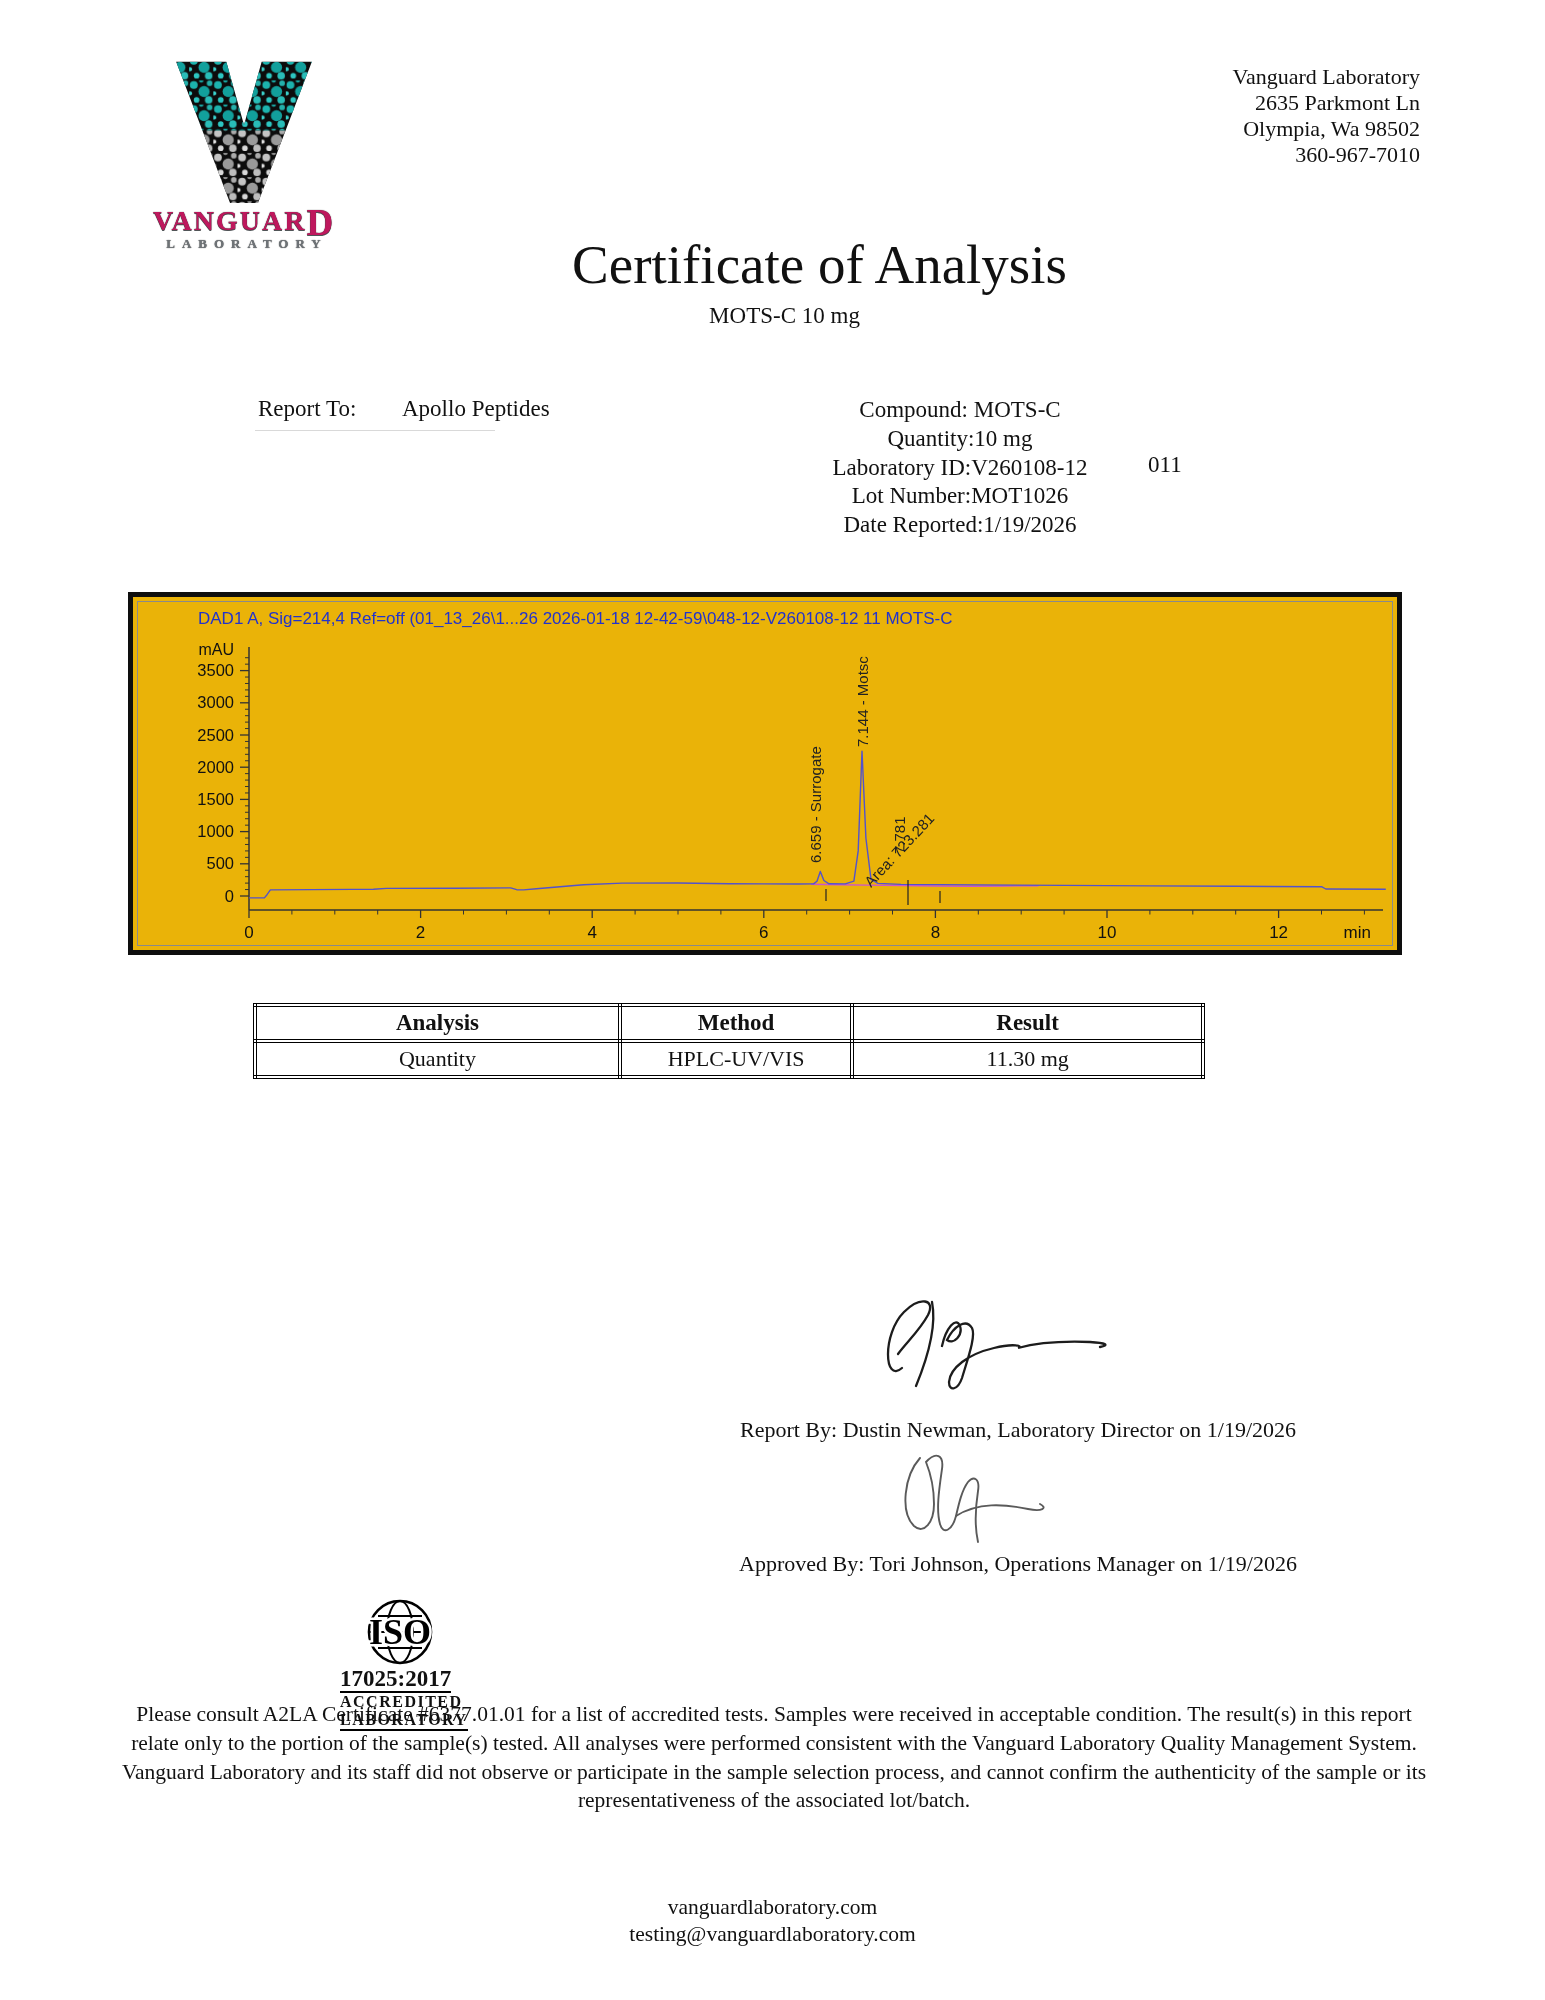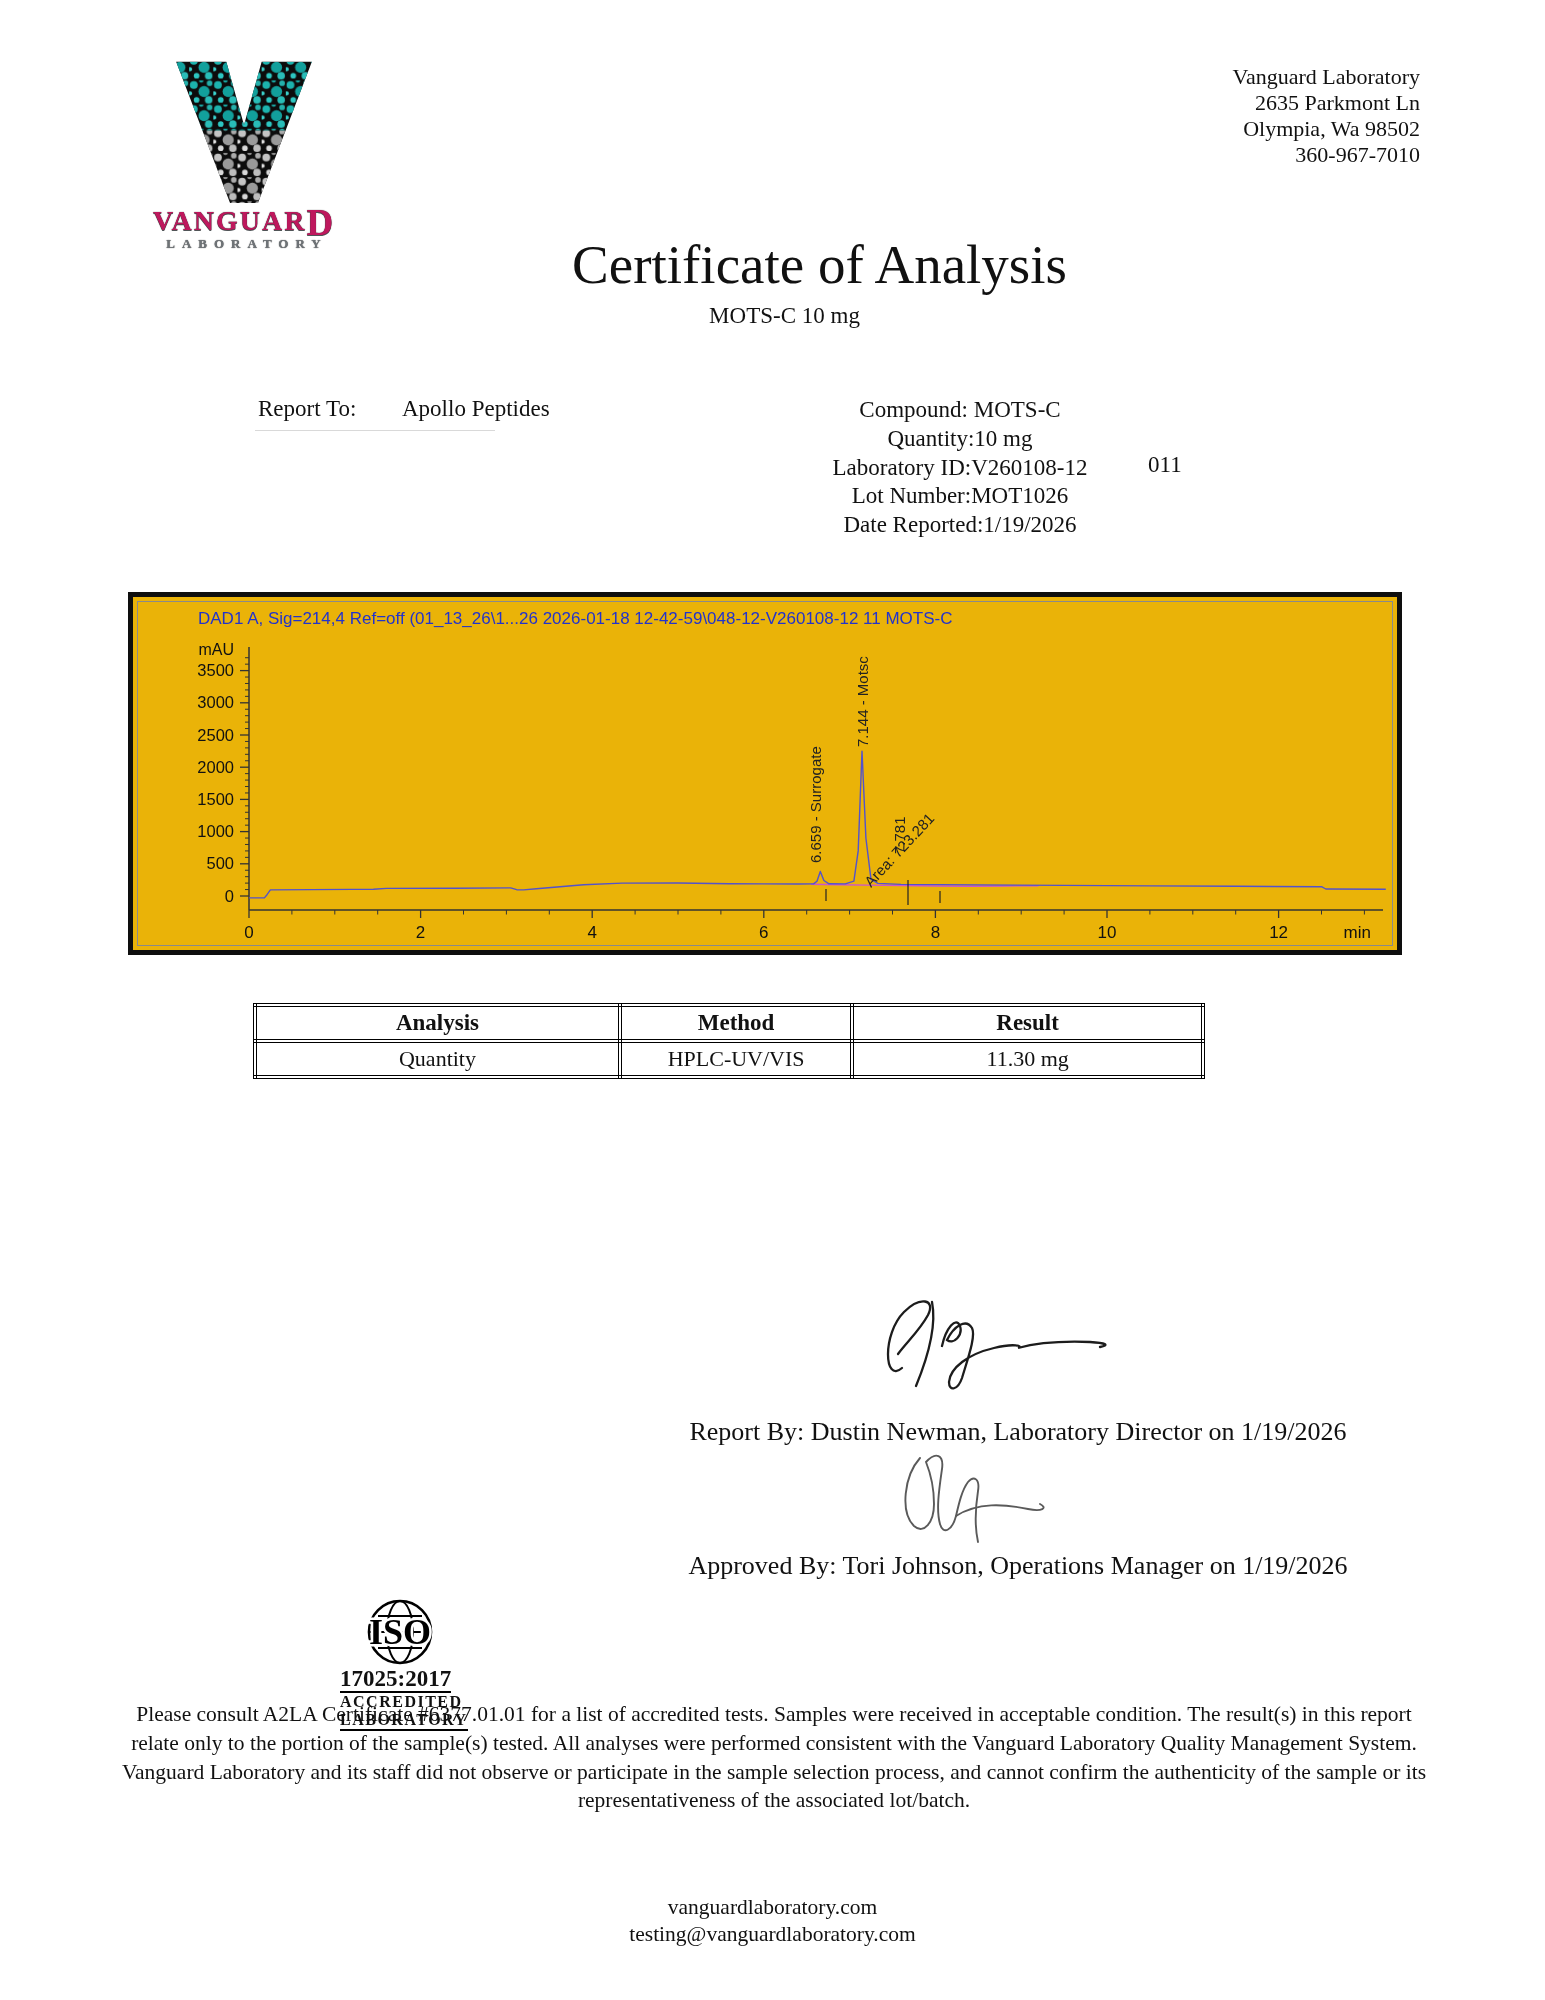--- a/index.html
+++ b/index.html
@@ -41,21 +41,21 @@
   .results { position:absolute; left:253px; top:1003px; width:952px;
              border-collapse:collapse;border-radius:19px; }
   .results th, .results td { border:4px double #000; text-align:center;
                              font-size:22px; padding:3px 4px; }
   .results th { font-size:23px; font-weight:bold; }
   .results .c1 { width:38.5%; } .results .c2 { width:24.5%; } .results .c3 { width:37%; }
   .pm { border-bottom:2px solid #000; padding:0 1px; }
   
   .sig1 { position:absolute; left:872px; top:1288px; }
   .sig2 { position:absolute; left:890px; top:1436px; }
-  .sig-line { position:absolute; left:578px; width:880px; text-align:center; font-size:26px; }
+  .sig-line { position:absolute; left:578px; width:880px; text-align:center; font-size:22px; }
   .sig-line.one { top:1417px; }
   .sig-line.two { top:1551px; }
   
   .iso { position:absolute; left:332px; top:1597px; display:flex; align-items:center;flex-direction:column; }
   .iso-text { margin-left:8px; }
   .iso-text .l1 { font-size:23px; font-weight:bold; border-bottom:2px solid #000;
                   display:inline-block; line-height:24px; }
   .iso-text .l2 { font-size:16px; font-weight:bold; letter-spacing:1.5px; line-height:18px; }
   .iso-text .l3 { font-size:16px; font-weight:bold; letter-spacing:1.5px; line-height:18px;
                   border-bottom:2px solid #000; display:inline-block; }

